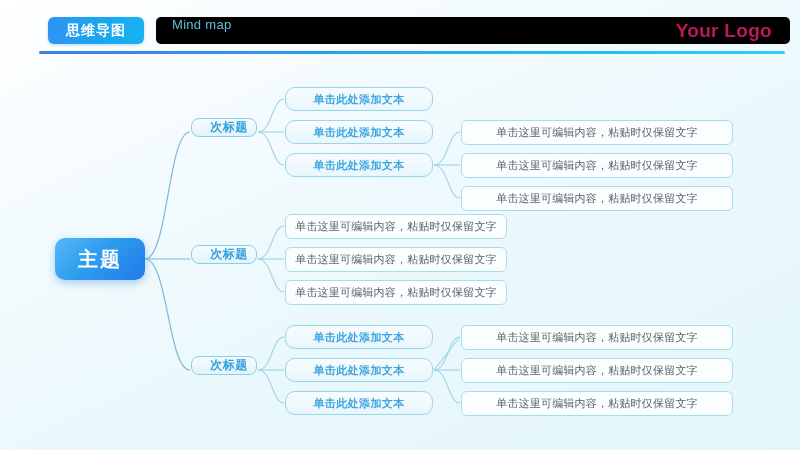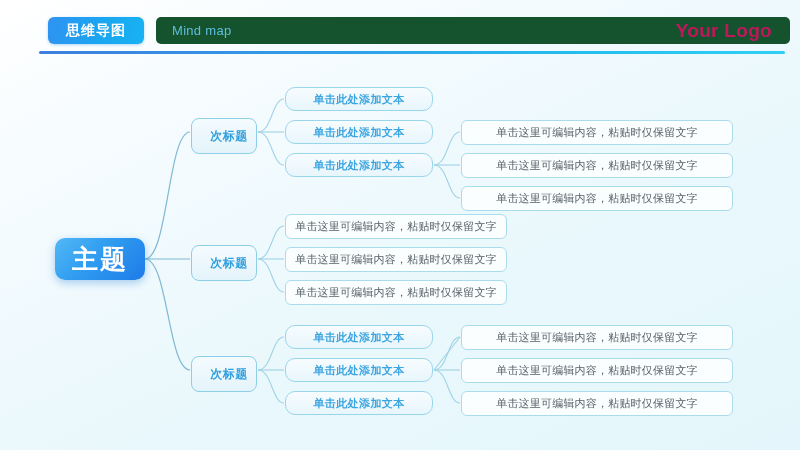--- a/index.html
+++ b/index.html
@@ -44,23 +44,22 @@
     font-weight: bold;
     letter-spacing: 1px;
   }
   .subtitle-bar {
     position: absolute;
     left: 144px;
     top: 17px;
     width: 634px;
     height: 27px;
     border-radius: 5px;
-    background: #14532d;
+    background: #000000;
     display: flex;
-    align-items: center;
   }
   .subtitle-text {
     margin-left: 16px;
     color: #5fbede;
     font-size: 13px;
     letter-spacing: 0.3px;
   }
   .logo-text {
     position: absolute;
     right: 40px;
@@ -106,29 +105,29 @@
   }
 
   
   .node-root {
     width: 90px;
     height: 42px;
     border-radius: 10px;
     background: linear-gradient(135deg, #53b8f5 0%, #2f9cf0 45%, #1f7ae8 100%);
     box-shadow: 0 3px 8px rgba(45,130,220,0.38);
     color: #ffffff;
-    font-size: 26px;
+    font-size: 20px;
     font-weight: bold;
     letter-spacing: 2px;
   }
 
   
   .node-l2 {
     width: 66px;
-    height: 36px;
+    height: 19px;
     border-radius: 8px;
     border: 1px solid #8dcfe8;
     background: linear-gradient(180deg, #f4fbfe 0%, #e4f4fb 100%);
     color: #2f9fdd;
     font-size: 12px;
     font-weight: bold;
     letter-spacing: 0.5px;
     padding-left: 10px;
   }
 

